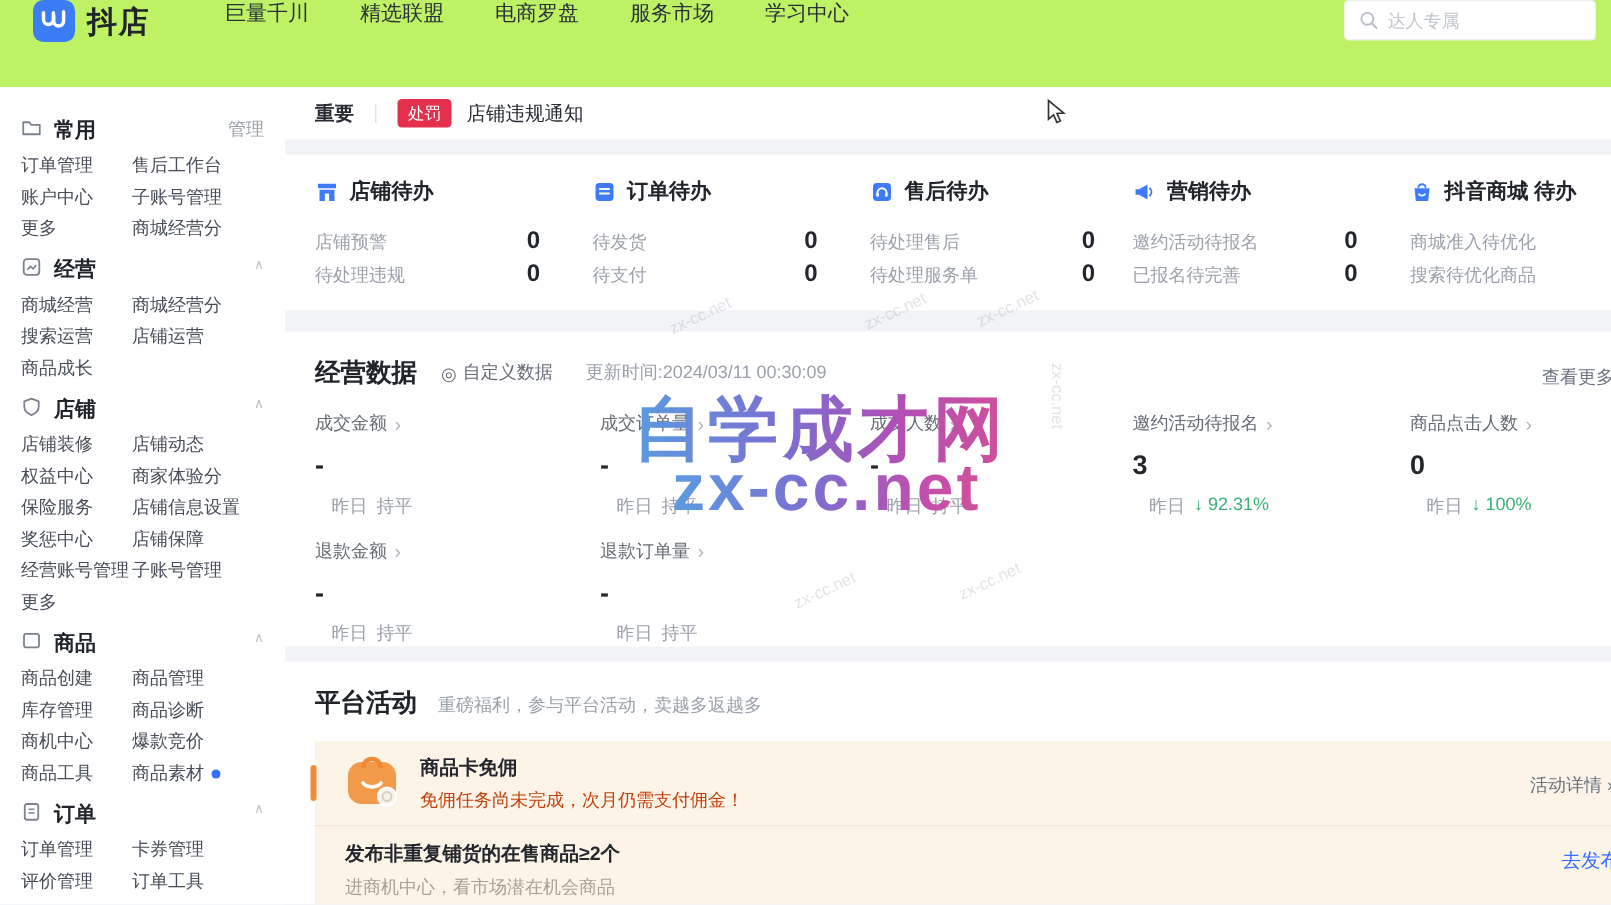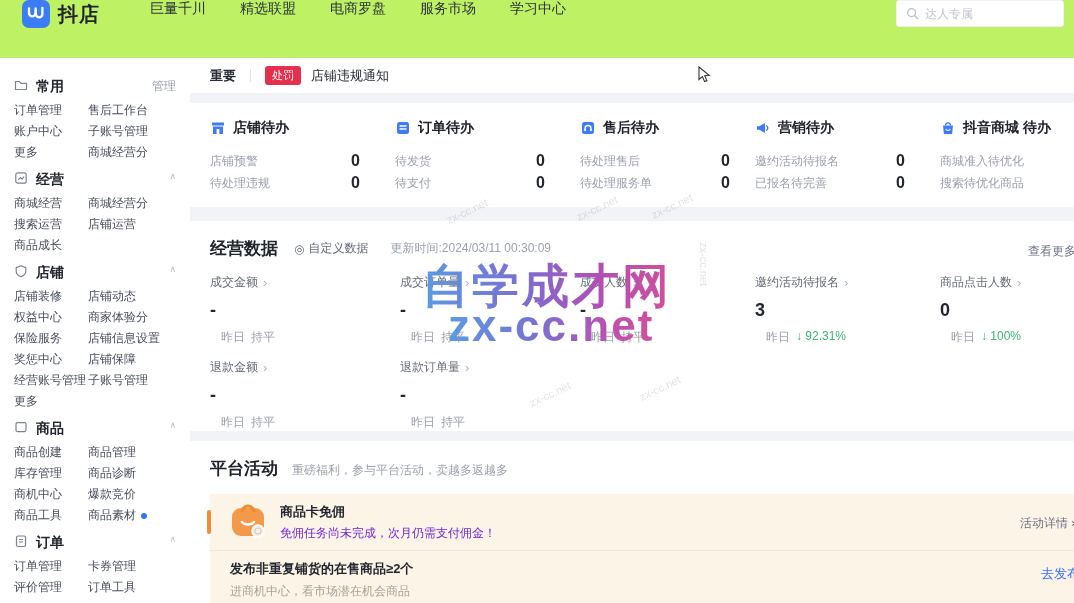--- a/index.html
+++ b/index.html
@@ -69,21 +69,21 @@
   .metrics.row2 { margin-top:13px; }
 
   .activity { height:162px; padding:16px 0 0; position:relative; }
   .act-head { display:flex; align-items:baseline; padding:0 20px; }
   .act-sub { font-size:12px; color:#9ba1ab; margin-left:14px; }
   .banner { margin:14px 20px 0; background:#fdf4e8; position:relative; }
   .brow1 { display:flex; align-items:center; height:56px; padding:0 20px; position:relative; }
   .accent { position:absolute; left:-3px; top:16px; width:4px; height:24px; background:#f08c3c; border-radius:2px; }
   .aicon { width:36px; height:36px; margin-right:14px; position:relative; flex:none; }
   .btxt .bt1 { font-size:13px; font-weight:700; color:#23262d; }
-  .btxt .bt2 { font-size:12px; color:#6d28d9; margin-top:4px; }
+  .btxt .bt2 { font-size:12px; color:#c2410c; margin-top:4px; }
   .blink { position:absolute; left:810px; top:21px; font-size:12px; color:#6b7280; cursor:pointer; white-space:nowrap; }
   .brow2 { border-top:1px solid #f3e7d3; padding:9px 20px 12px; position:relative; }
   .brow2 .bt1 { font-size:13px; font-weight:700; color:#23262d; }
   .brow2 .bt2 { font-size:12px; color:#a8a194; margin-top:5px; }
   .golink { position:absolute; left:831px; top:14px; font-size:13px; color:#3370ff; cursor:pointer; white-space:nowrap; }
 
   
   .wm1 { position:absolute; left:232px; top:197px; font-size:47px; font-weight:900; letter-spacing:3px;
          background:linear-gradient(90deg,#5b9be2 0%,#7a6fd0 40%,#b04fb6 70%,#d0509b 100%);
          -webkit-background-clip:text; background-clip:text; color:transparent; z-index:30; pointer-events:none;

